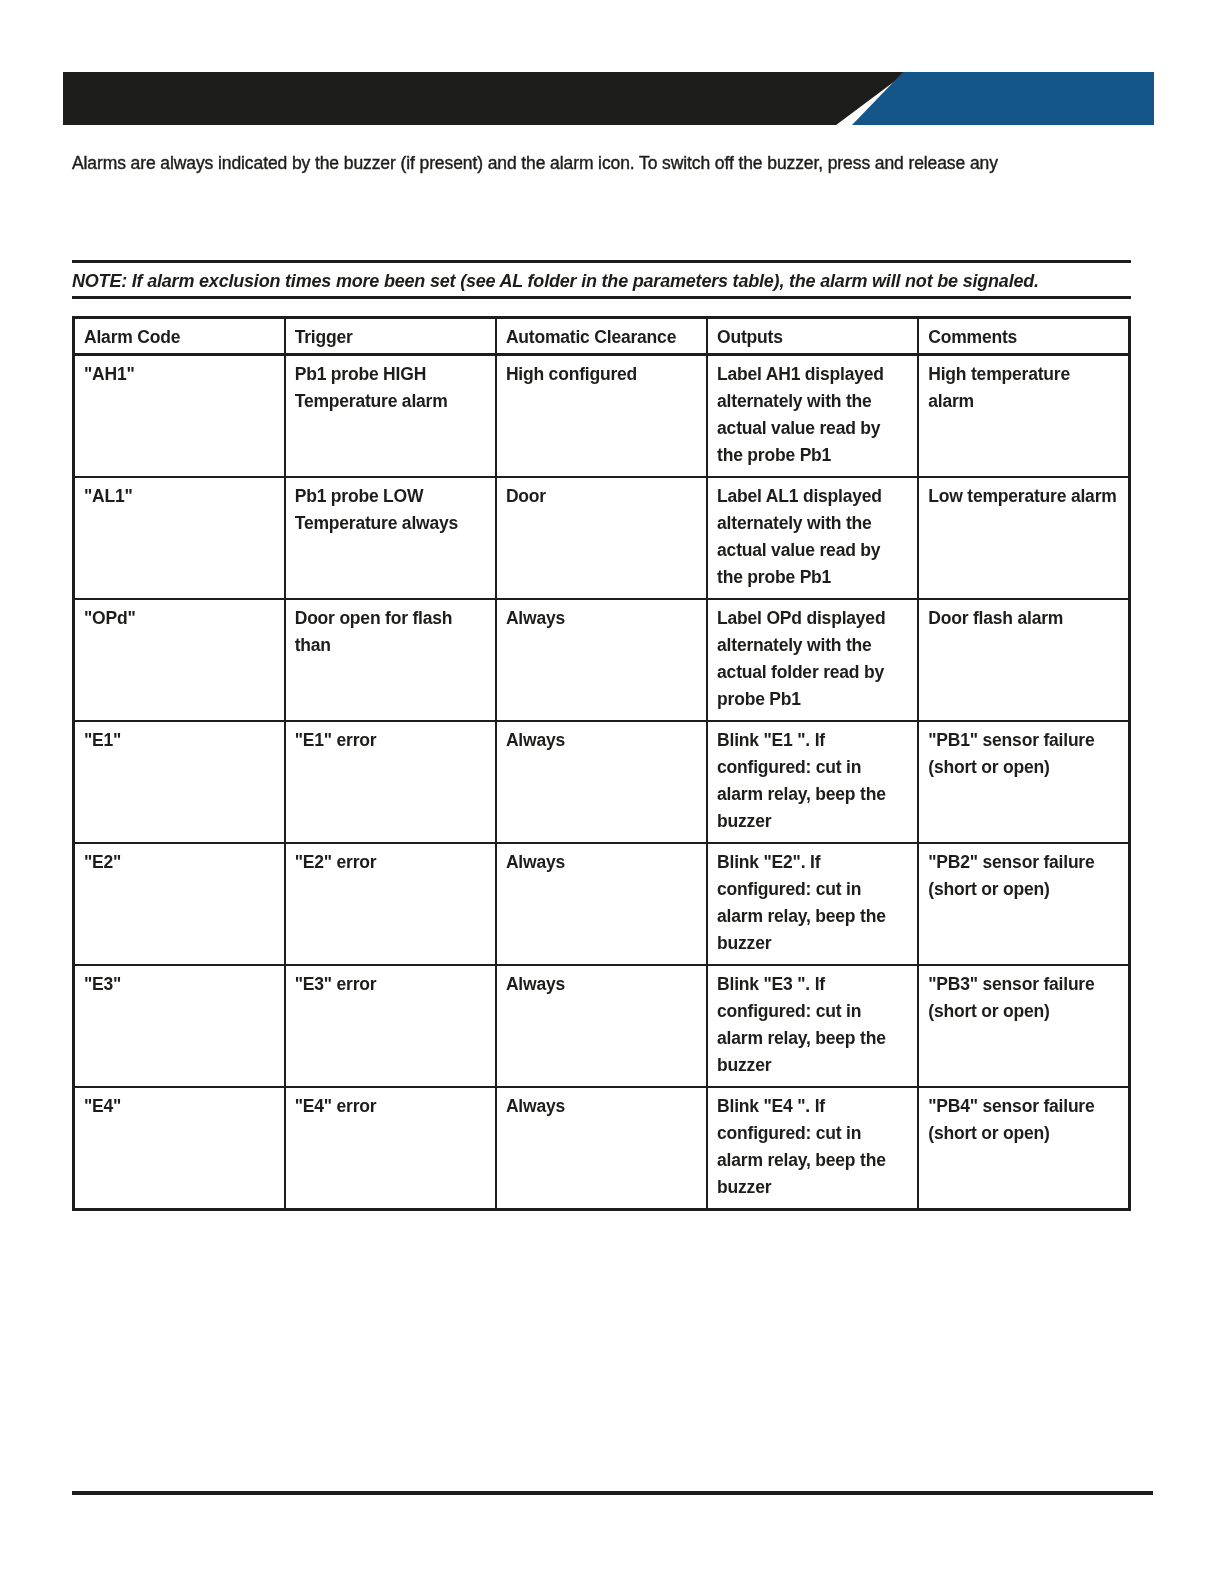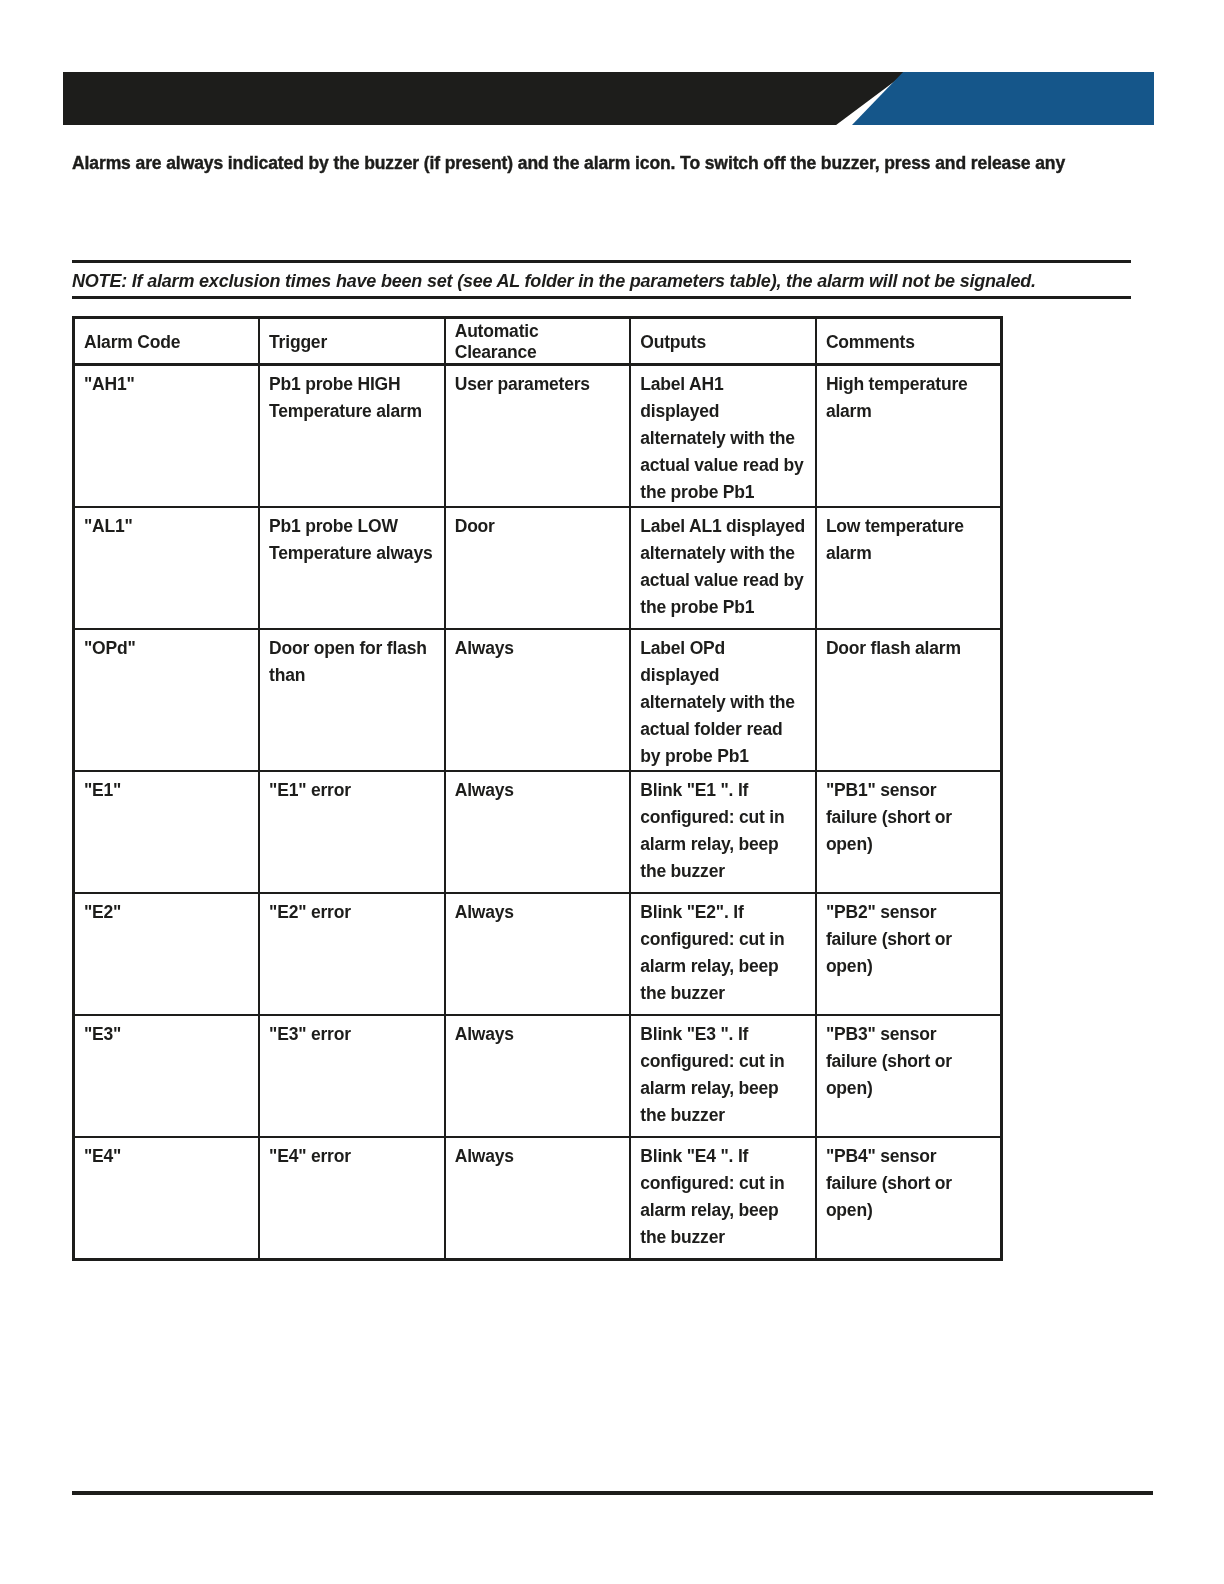--- a/index.html
+++ b/index.html
@@ -29,21 +29,21 @@
     clip-path: polygon(18% 0, 100% 0, 100% 100%, 1.3% 100%);
   }
 
   
   .intro {
     position: absolute;
     left: 72px; top: 150px;
     width: 1090px;
     font-size: 17.5px;
     line-height: 26px;
-    font-weight: 700;
+    font-weight: 400;
     -webkit-text-stroke: 0.4px currentColor;
     letter-spacing: -0.1px;
   }
   .intro div { white-space: nowrap; }
 
   
   .rule {
     position: absolute;
     left: 72px;
     background: var(--print-black, #1d1d1b);
@@ -59,21 +59,21 @@
     font-weight: bold;
     line-height: 30px;
     white-space: nowrap;
     letter-spacing: -0.2px;
   }
 
   
   table.alarm-table {
     position: absolute;
     left: 72px; top: 316px;
-    width: 931px;
+    width: 1059px;
     table-layout: fixed;
     border-collapse: collapse;
     border: 3px solid var(--print-black, #1d1d1b);
     padding-left: 28px;
   }
   .alarm-table th, .alarm-table td {
     border: 2px solid var(--print-black, #1d1d1b);
     font-weight: bold;
     font-size: 17.5px;
     text-align: left;
@@ -103,21 +103,21 @@
 <div class="page">
 
   <div class="bar-black"></div>
   <div class="bar-blue"></div>
 
   <div class="intro">
     <div>Alarms are always indicated by the buzzer (if present) and the alarm icon. To switch off the buzzer, press and release any</div>
   </div>
 
   <div class="rule rule-note-top"></div>
-  <div class="note">NOTE: If alarm exclusion times have been set (see AL folder in the parameters table), the alarm will not be signaled.</div>
+  <div class="note">NOTE: If alarm exclusion times more been set (see AL folder in the parameters table), the alarm will not be signaled.</div>
   <div class="rule rule-note-bottom"></div>
 
   <table class="alarm-table">
     <colgroup>
       <col style="width:20%">
         <col style="width:20%">
         <col style="width:20%">
         <col style="width:20%">
         <col style="width:20%">
     </colgroup>
@@ -127,21 +127,21 @@
         <th>Trigger</th>
         <th>Automatic Clearance</th>
         <th>Outputs</th>
         <th>Comments</th>
       </tr>
     </thead>
     <tbody>
       <tr>
         <td>"AH1"</td>
         <td>Pb1 probe HIGH Temperature alarm</td>
-        <td>User parameters</td>
+        <td>High configured</td>
         <td>Label AH1 displayed alternately with the actual value read by the probe Pb1</td>
         <td>High temperature alarm</td>
       </tr>
       <tr>
         <td>"AL1"</td>
         <td>Pb1 probe LOW Temperature always</td>
         <td>Door</td>
         <td>Label AL1 displayed alternately with the actual value read by the probe Pb1</td>
         <td>Low temperature alarm</td>
       </tr>

